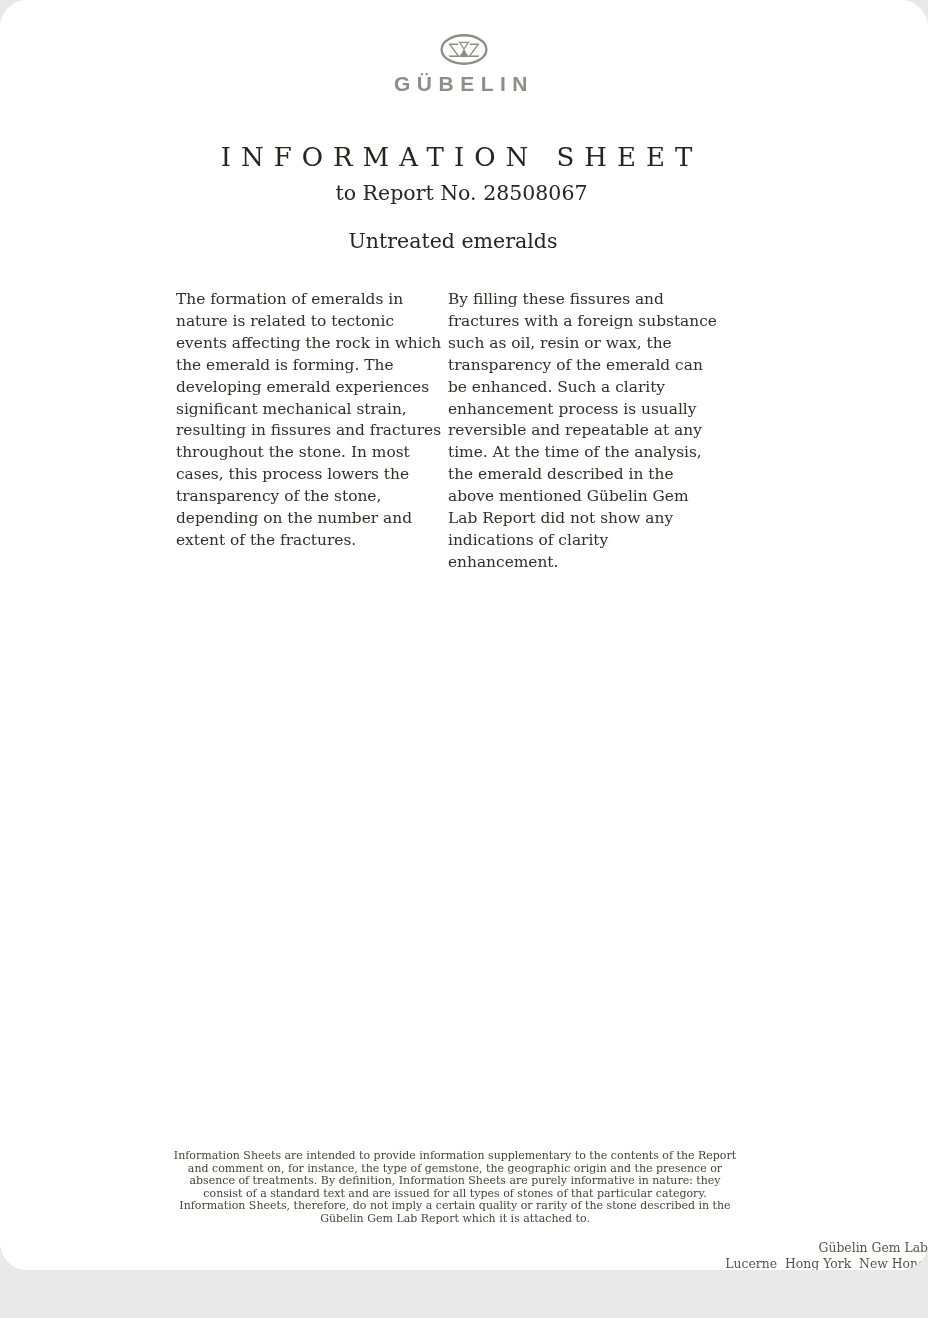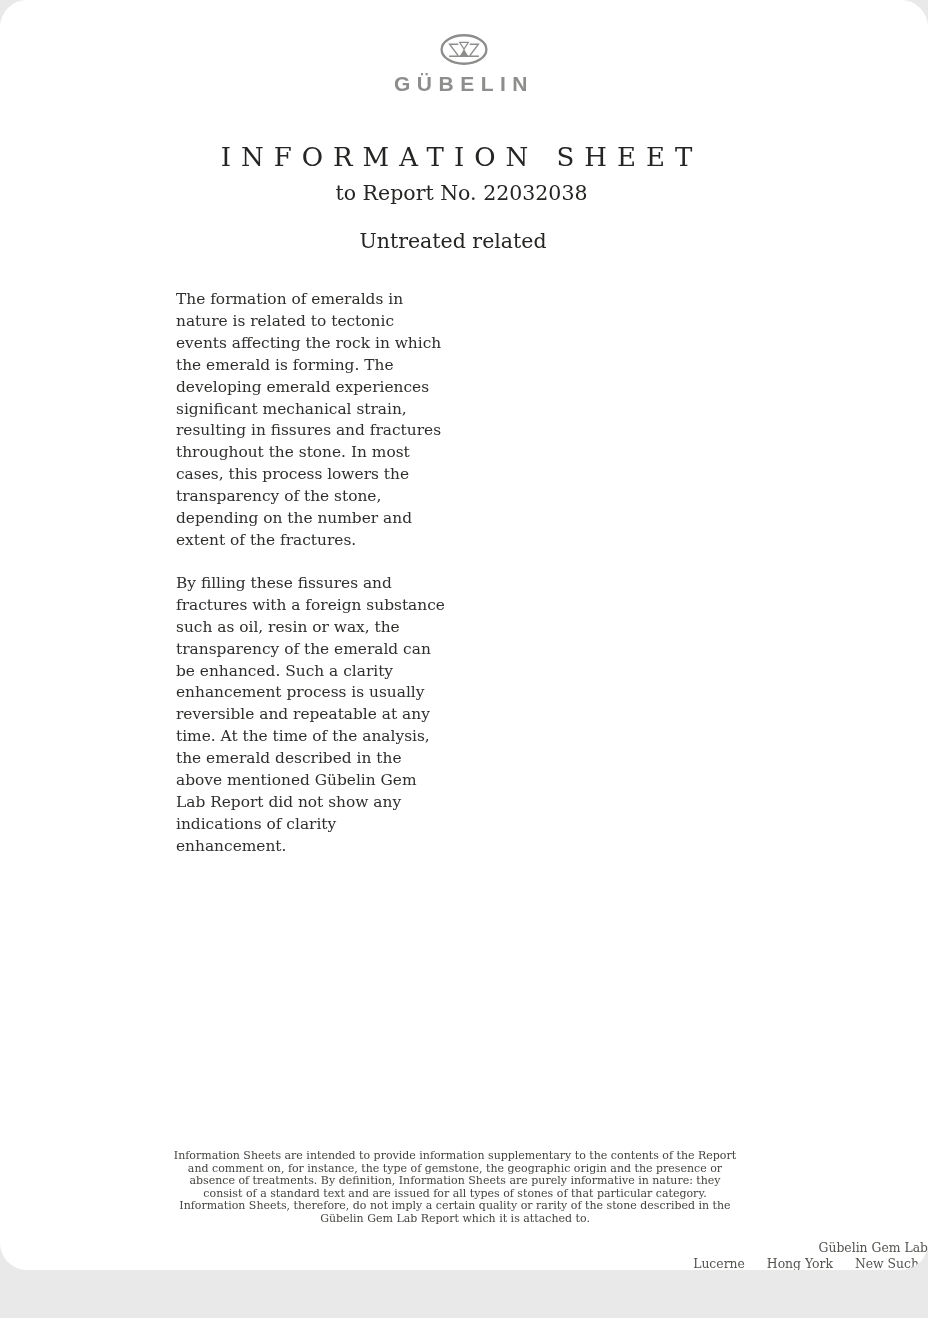--- a/index.html
+++ b/index.html
@@ -64,22 +64,21 @@
     color: #262523;
   }
 
   
   .columns {
     position: absolute;
     top: 289px;
     left: 176px;
     width: 558px;
     display: flex;
-    gap: 21px;
-    flex-direction: column;
+    gap: 3px;
   }
   .columns p {
     width: 269px;
     font-size: 15.4px;
     line-height: 21.9px;
     color: #2f2e2c;
     text-align: left;
   }
 
   
@@ -98,21 +97,21 @@
   .footer {
     position: absolute;
     top: 1240px;
     left: 0;
     width: 100%;
     text-align: right;
     font-size: 12.4px;
     line-height: 15.8px;
     color: #55534f;
   }
-  .footer .city { margin: 0 9px; }
+  .footer .city { margin: 0 2px; }
   .footer-rule {
     width: 141px;
     height: 0;
     border-top: 1.4px solid #8f8f8d;
     margin: 6px auto 0 auto;
   }
 </style>
 </head>
 <body>
 
@@ -127,35 +126,35 @@
         <path d="M26 16.5 L21.5 24 H30.5 Z" fill="#8d8d8b"></path>
         <path d="M20 11.5 H11 L20 23.5" stroke="#8d8d8b" stroke-width="1.4" fill="none"></path>
         <path d="M32 11.5 H41 L32 23.5" stroke="#8d8d8b" stroke-width="1.4" fill="none"></path>
       </svg>
     </span>
     <div class="logo-wordmark">GÜBELIN</div>
   </div>
 
   <div class="title-block">
     <h1 class="main-title">INFORMATION SHEET</h1>
-    <div class="sub-title">to Report No. 22032038</div>
+    <div class="sub-title">to Report No. 28508067</div>
   </div>
 
-  <h2 class="section-heading">Untreated related</h2>
+  <h2 class="section-heading">Untreated emeralds</h2>
 
   <div class="columns">
     <p>The formation of emeralds in nature is related to tectonic events affecting the rock in which the emerald is forming. The developing emerald experiences significant mechanical strain, resulting in fissures and fractures throughout the stone. In most cases, this process lowers the transparency of the stone, depending on the number and extent of the fractures.</p>
     <p>By filling these fissures and fractures with a foreign substance such as oil, resin or wax, the transparency of the emerald can be enhanced. Such a clarity enhancement process is usually reversible and repeatable at any time. At the time of the analysis, the emerald described in the above mentioned Gübelin Gem Lab Report did not show any indications of clarity enhancement.</p>
   </div>
 
   <p class="disclaimer">Information Sheets are intended to provide information supplementary to the contents of the Report and comment on, for instance, the type of gemstone, the geographic origin and the presence or absence of treatments. By definition, Information Sheets are purely informative in nature: they consist of a standard text and are issued for all types of stones of that particular category. Information Sheets, therefore, do not imply a certain quality or rarity of the stone described in the Gübelin Gem Lab Report which it is attached to.</p>
 
   <div class="footer">
     <div>Gübelin Gem Lab</div>
     <div>
       <span class="city">Lucerne</span>
       <span class="city">Hong York</span>
-      <span class="city">New Such</span>
+      <span class="city">New Hong</span>
     </div>
     <div class="footer-rule"></div>
   </div>
 
 </div>
 
 </body></html>

